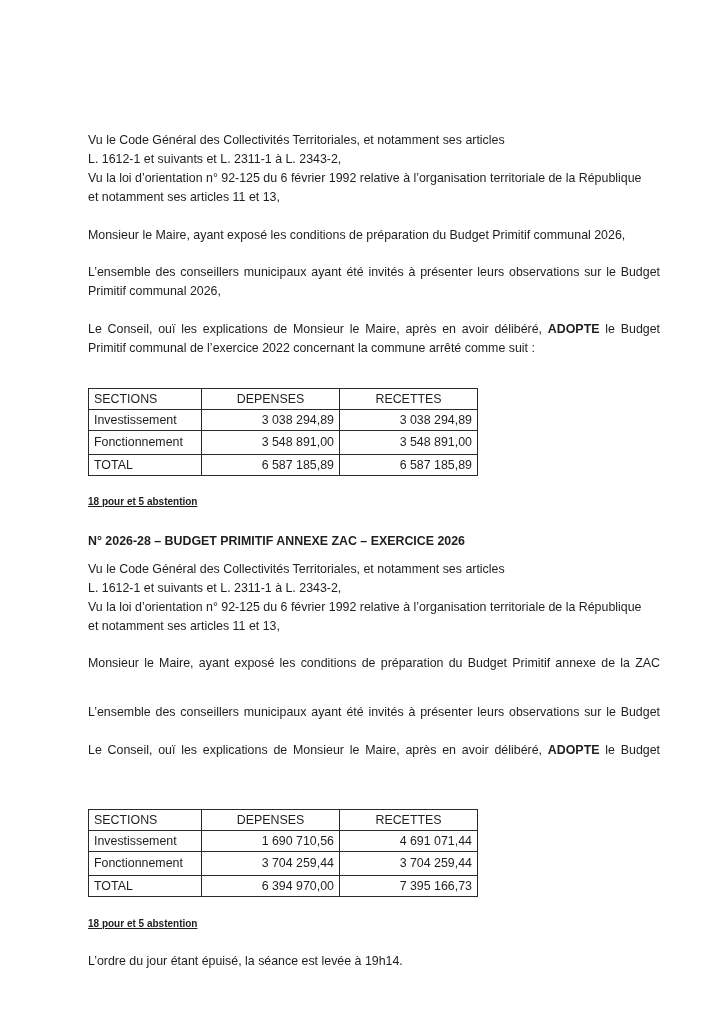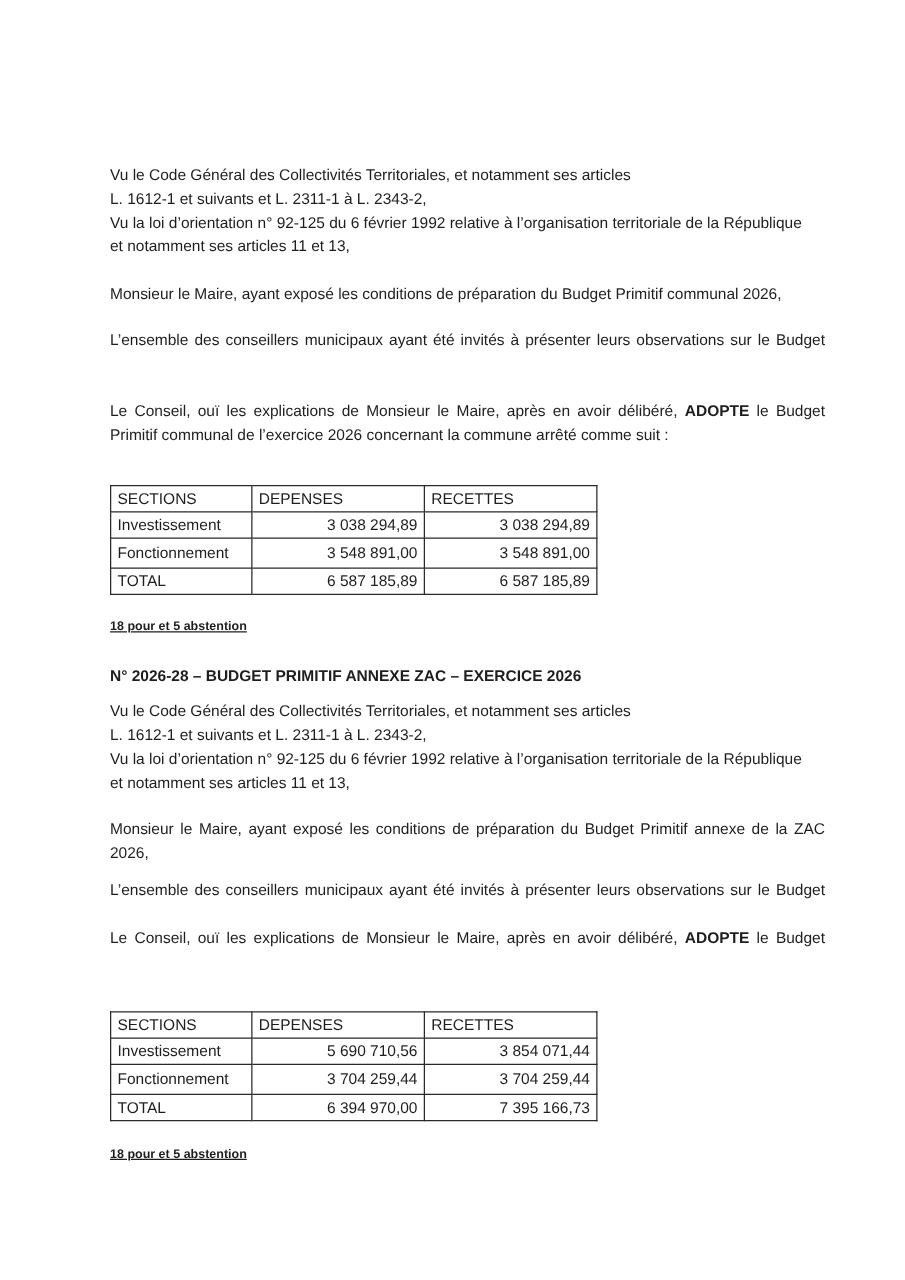--- a/index.html
+++ b/index.html
@@ -53,46 +53,47 @@
     }
     table.budget td {
       border: 1.3px solid #2a2a2a;
       padding: 0 5px;
       height: 20px;
       line-height: 20px;
     }
     table.budget td.c1 { width: 102px; text-align: left; }
     table.budget td.c2 { width: 127px; text-align: right; }
     table.budget td.c3 { width: 127px; text-align: right; }
-    table.budget tr.head td.c2, table.budget tr.head td.c3 { text-align: left; }
+    table.budget tr.head td.c2, table.budget tr.head td.c3 { text-align: center; }
     table.budget tr.mid td { height: 23px; line-height: 23px; }
   </style>
 </head>
 <body>
 
 <div class="page">
 
   <div class="block" style="top:87px;">
     <span class="line">Vu le Code Général des Collectivités Territoriales, et notamment ses articles</span>
     <span class="line">L. 1612-1 et suivants et L. 2311-1 à L. 2343-2,</span>
     <span class="line">Vu la loi d’orientation n° 92-125 du 6 février 1992 relative à l’organisation territoriale de la République</span>
     <span class="line">et notamment ses articles 11 et 13,</span>
   </div>
 
   <div class="block" style="top:182px;">
     <span class="line">Monsieur le Maire, ayant exposé les conditions de préparation du Budget Primitif communal 2026,</span>
   </div>
 
   <div class="block" style="top:219px;">
     <span class="jline">L’ensemble des conseillers municipaux ayant été invités à présenter leurs observations sur le Budget</span>
+    <span class="line">Primitif communal 2026,</span>
   </div>
 
   <div class="block" style="top:276px;">
     <span class="jline"><span>Le Conseil, ouï les explications de Monsieur le Maire, après en avoir délibéré,</span> <span class="bold">ADOPTE</span> <span>le Budget</span></span>
-    <span class="line">Primitif communal de l’exercice 2026 concernant la commune arrêté comme suit :</span>
+    <span class="line">Primitif communal de l’exercice 2022 concernant la commune arrêté comme suit :</span>
   </div>
 
   <table class="budget" style="top:344px;">
     <tbody>
         <tr class="head">
       <td class="c1">SECTIONS</td>
       <td class="c2">DEPENSES</td>
       <td class="c3">RECETTES</td>
     </tr>
     <tr>
@@ -119,52 +120,54 @@
 
   <div class="block" style="top:516px;">
     <span class="line">Vu le Code Général des Collectivités Territoriales, et notamment ses articles</span>
     <span class="line">L. 1612-1 et suivants et L. 2311-1 à L. 2343-2,</span>
     <span class="line">Vu la loi d’orientation n° 92-125 du 6 février 1992 relative à l’organisation territoriale de la République</span>
     <span class="line">et notamment ses articles 11 et 13,</span>
   </div>
 
   <div class="block" style="top:610px;">
     <span class="jline">Monsieur le Maire, ayant exposé les conditions de préparation du Budget Primitif annexe de la ZAC</span>
-    <span class="line">2026,</span>
   </div>
 
   <div class="block" style="top:659px;">
     <span class="jline">L’ensemble des conseillers municipaux ayant été invités à présenter leurs observations sur le Budget</span>
   </div>
 
   <div class="block" style="top:697px;">
     <span class="jline"><span>Le Conseil, ouï les explications de Monsieur le Maire, après en avoir délibéré,</span> <span class="bold">ADOPTE</span> <span>le Budget</span></span>
   </div>
 
   <table class="budget" style="top:765px;">
     <tbody>
         <tr class="head">
       <td class="c1">SECTIONS</td>
       <td class="c2">DEPENSES</td>
       <td class="c3">RECETTES</td>
     </tr>
     <tr>
       <td class="c1">Investissement</td>
-      <td class="c2">5 690 710,56</td>
-      <td class="c3">3 854 071,44</td>
+      <td class="c2">1 690 710,56</td>
+      <td class="c3">4 691 071,44</td>
     </tr>
     <tr class="mid">
       <td class="c1">Fonctionnement</td>
       <td class="c2">3 704 259,44</td>
       <td class="c3">3 704 259,44</td>
     </tr>
     <tr>
       <td class="c1">TOTAL</td>
       <td class="c2">6 394 970,00</td>
       <td class="c3">7 395 166,73</td>
     </tr>
   </tbody>
     </table>
 
   <div class="vote" style="top:874px;">18 pour et 5 abstention</div>
 
+  <div class="block" style="top:908px;">
+    <span class="line">L’ordre du jour étant épuisé, la séance est levée à 19h14.</span>
+  </div>
 
 </div>
 
 </body></html>

